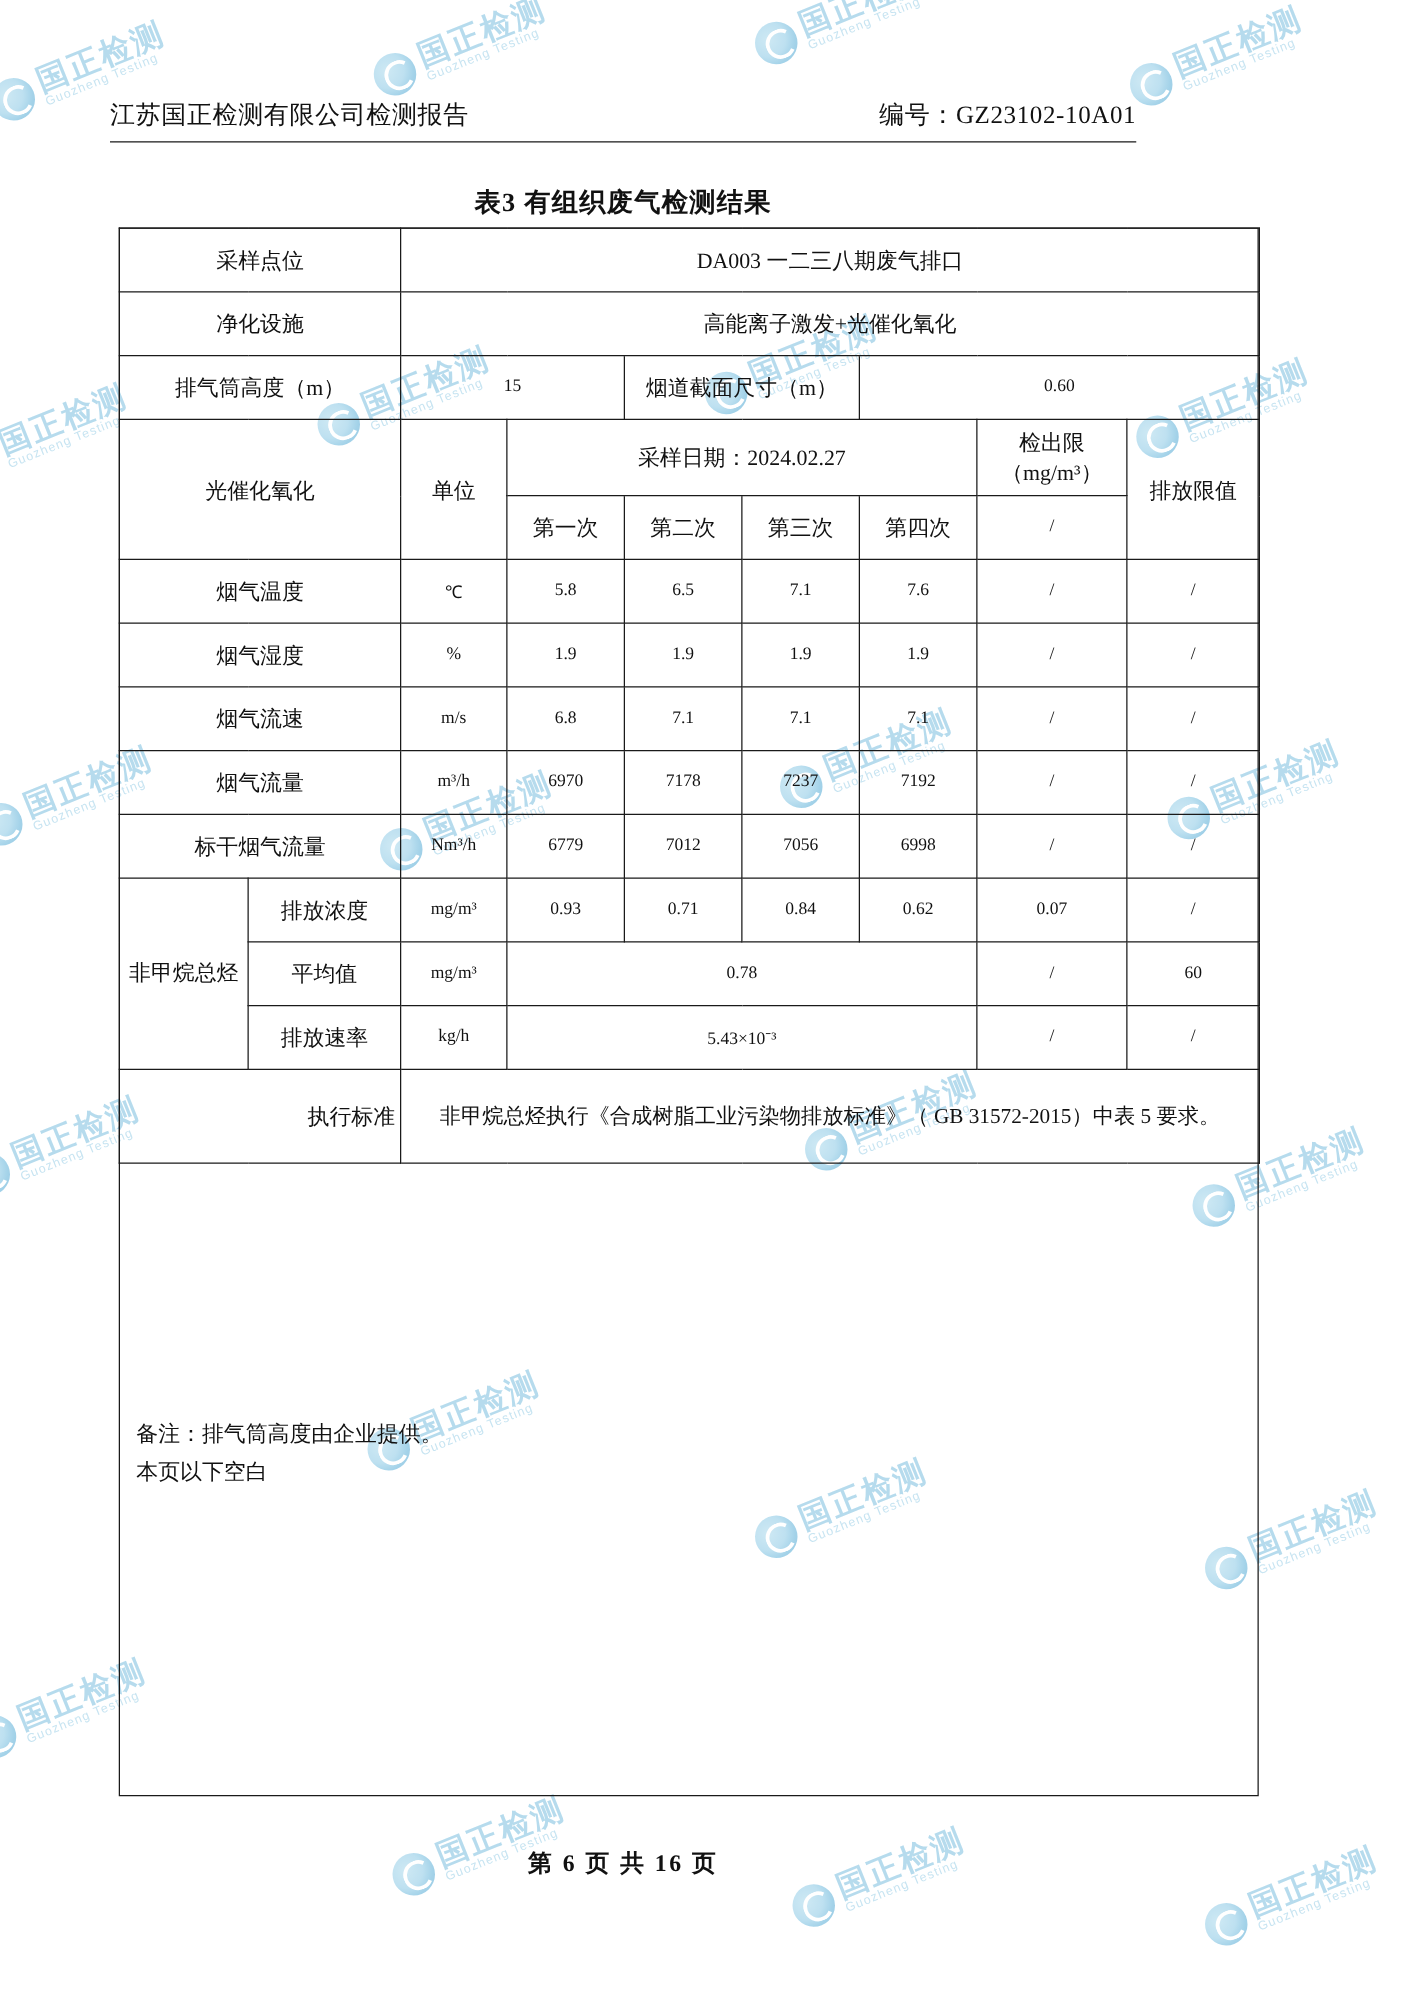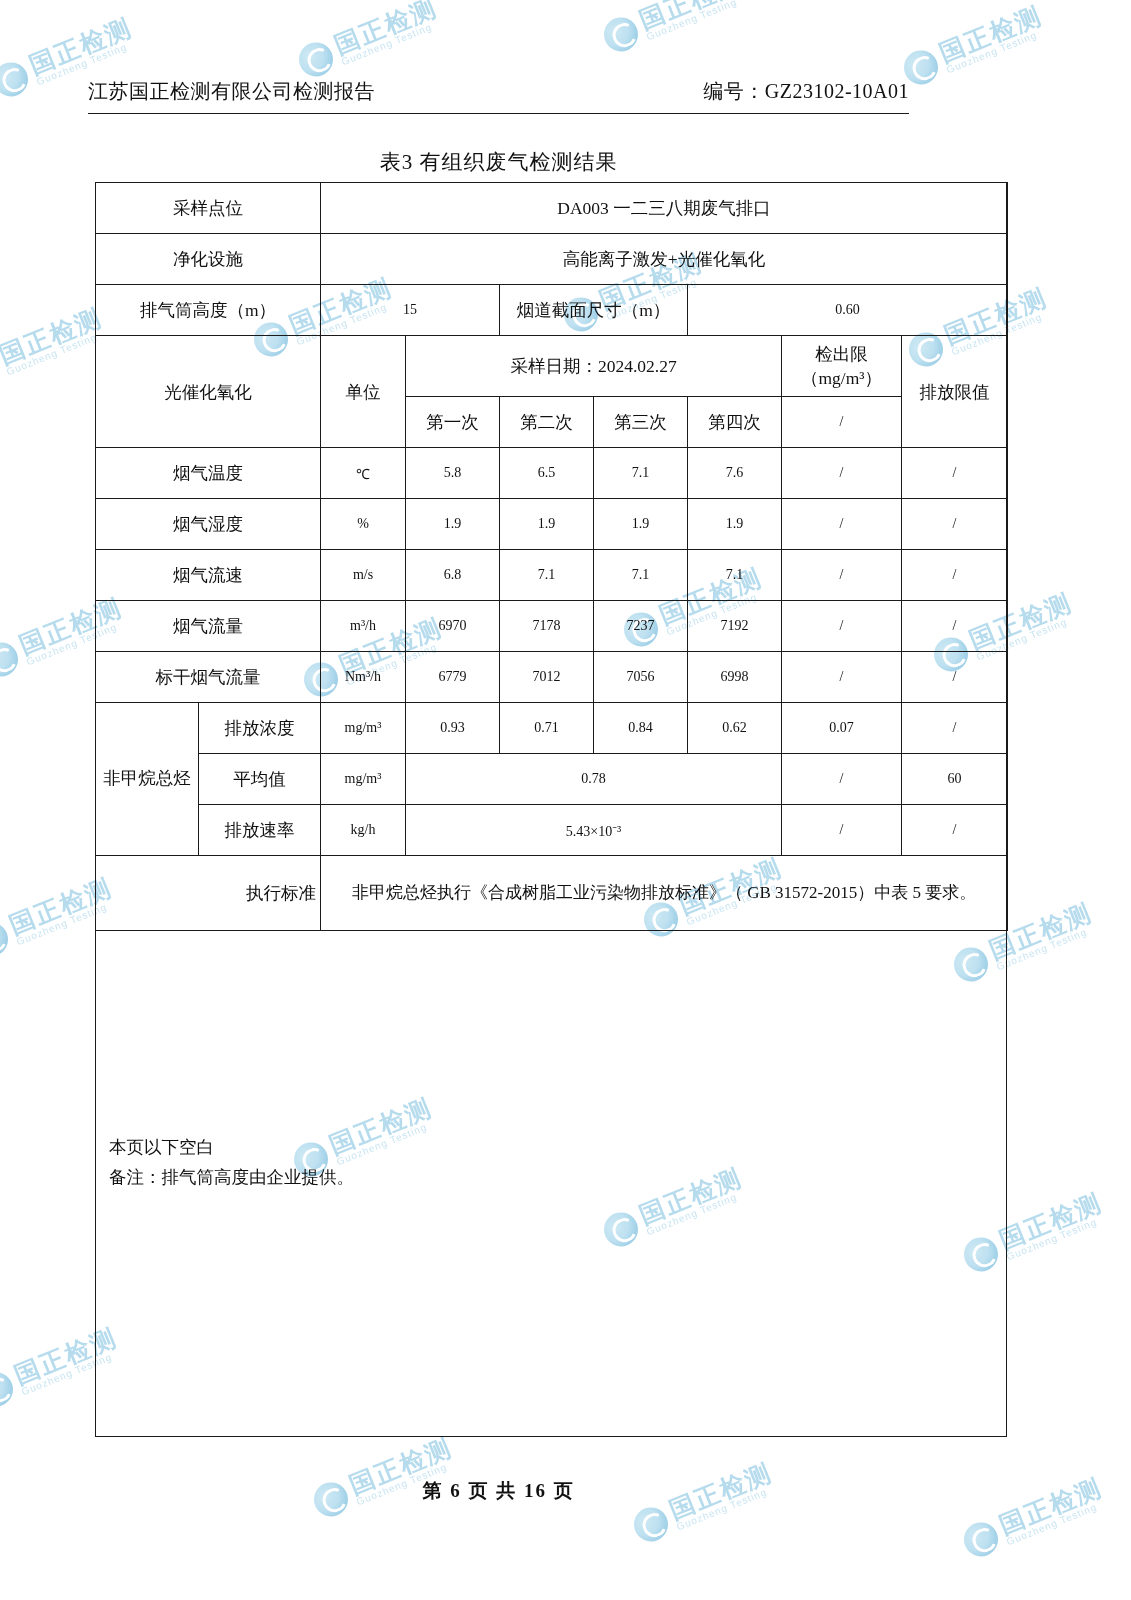--- a/index.html
+++ b/index.html
@@ -99,21 +99,21 @@
     border-bottom: 1.6px solid #1a1a1a;
   }
 
   .doc-title {
     position: absolute;
     left: 0;
     right: 0;
     top: 148px;
     text-align: center;
     font-size: 21px;
-    font-weight: 400;
+    font-weight: 700;
     letter-spacing: 1px;
   }
 
   .outer {
     position: absolute;
     left: 95px;
     top: 182px;
     width: 912px;
     height: 1255px;
     border: 1.7px solid #1a1a1a;
@@ -484,18 +484,18 @@
       </tr>
 
       <tr>
         <td class="lbl" colspan="2" style="height:62px;text-align:right;">执行标准</td>
         <td class="left" colspan="7" style="height:62px;">非甲烷总烃执行《合成树脂工业污染物排放标准》（ GB 31572-2015）中表 5 要求。</td>
       </tr>
     </tbody>
   </table>
 
   <div class="remark">
+    <div>备注：排气筒高度由企业提供。</div>
     <div>本页以下空白</div>
-    <div>备注：排气筒高度由企业提供。</div>
   </div>
 
   <div class="footer">第 6 页  共 16 页</div>
 </div>
 
 </body></html>

